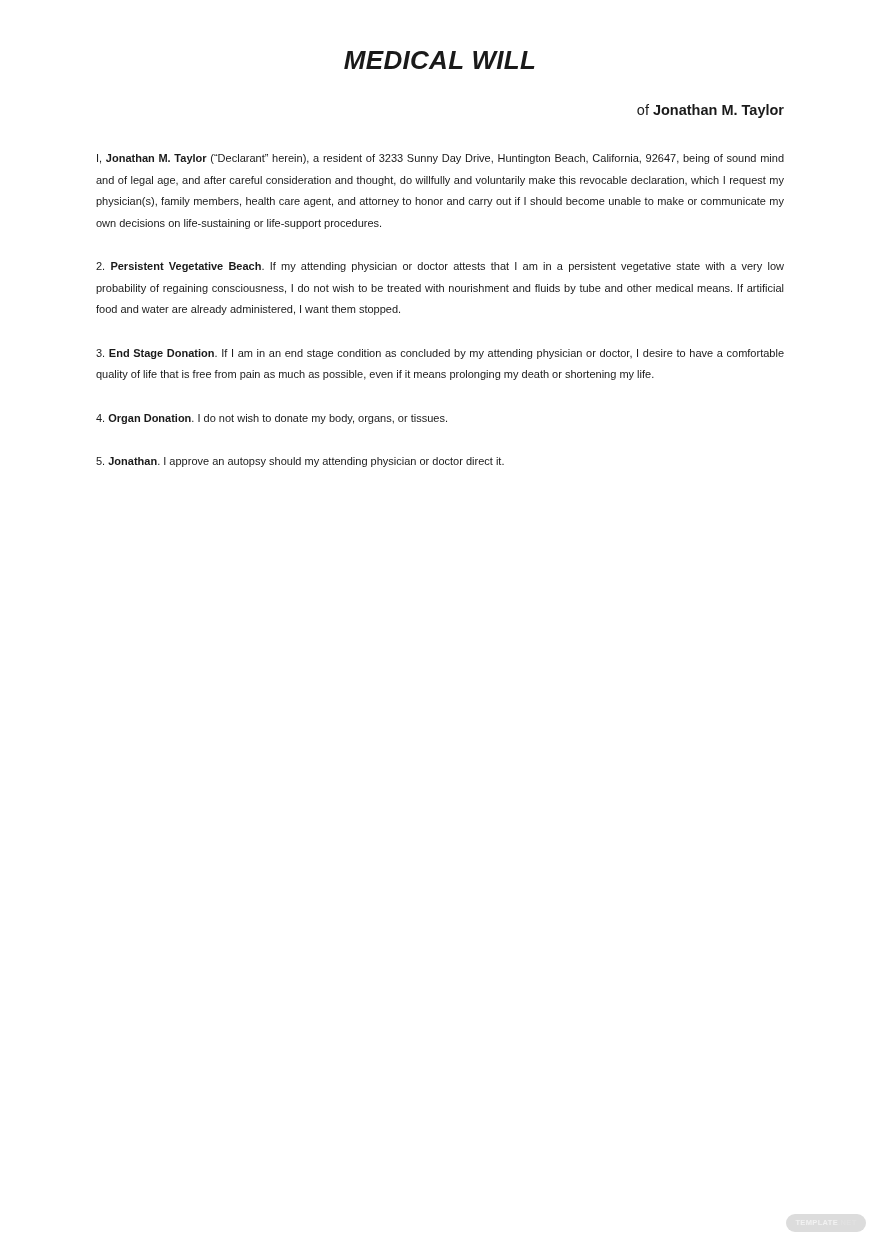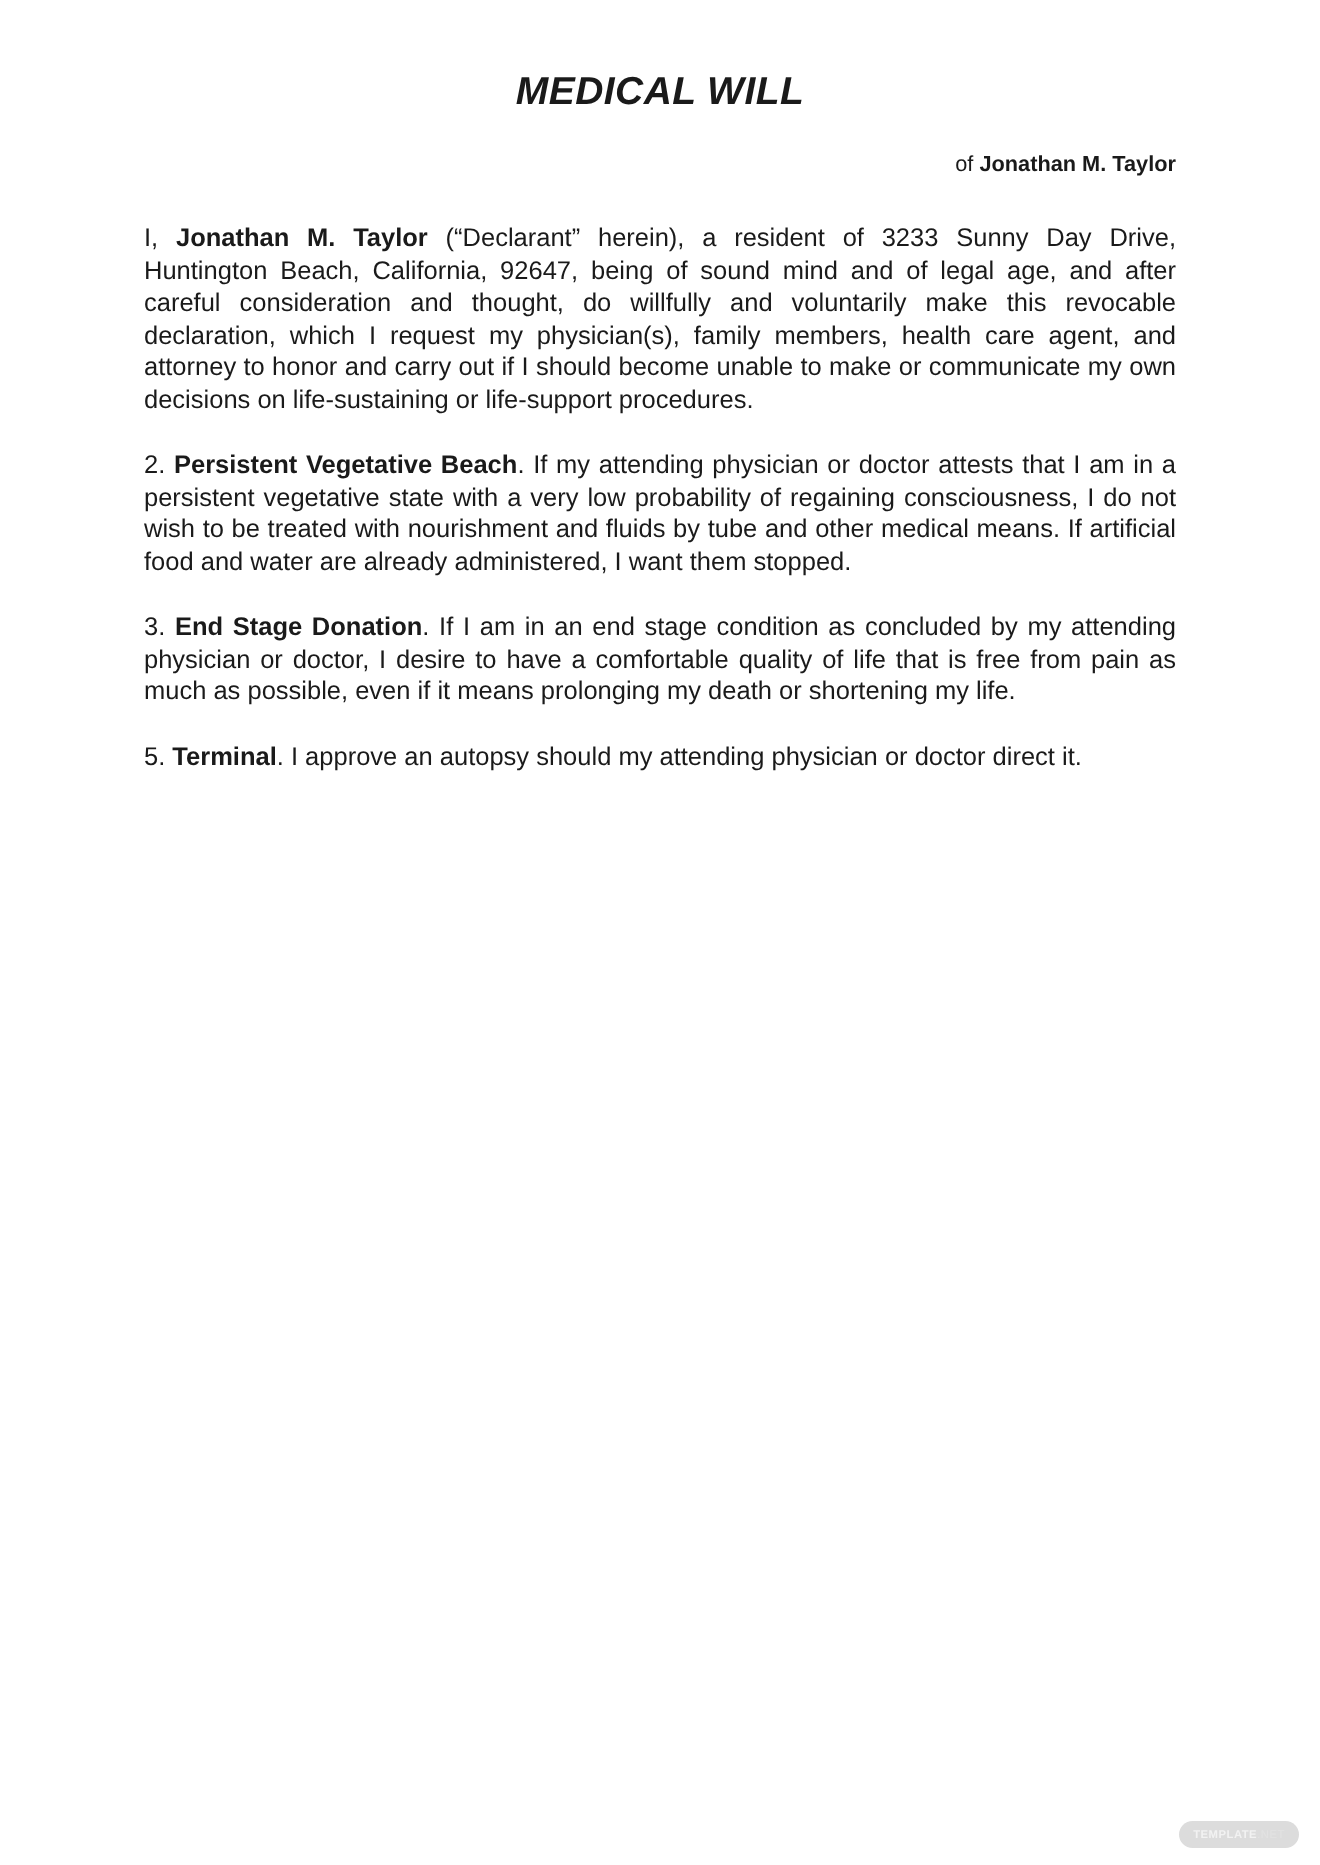--- a/index.html
+++ b/index.html
@@ -52,21 +52,21 @@
     font-size: 14.5px;
     line-height: 20px;
     color: #1a1a1a;
   }
   .doc-subtitle .name {
     font-weight: bold;
   }
 
   .body-block {
     margin: 0;
-    font-size: 17px;
+    font-size: 11px;
     line-height: 21.5px;
     text-align: justify;
     text-justify: inter-word;
     hyphens: auto;
     -webkit-hyphens: auto;
     color: #1a1a1a;
   }
 
   .intro {
     padding-top: 28px;
@@ -125,23 +125,26 @@
 
 
     <p class="body-block clause">
       <span>2. </span><span class="lead">Persistent Vegetative Beach</span><span>. If my attending physician or doctor attests that I am in a persistent vegetative state with a very low probability of regaining consciousness, I do not wish to be treated with nourishment and fluids by tube and other medical means. If artificial food and water are already administered, I want them stopped.</span>
     </p>
 
     <p class="body-block clause">
       <span>3. </span><span class="lead">End Stage Donation</span><span>. If I am in an end stage condition as concluded by my attending physician or doctor, I desire to have a comfortable quality of life that is free from pain as much as possible, even if it means prolonging my death or shortening my life.</span>
     </p>
 
+    <p class="body-block clause">
+      <span>4. </span><span class="lead">Organ Donation</span><span>. I do not wish to donate my body, organs, or tissues.</span>
+    </p>
 
     <p class="body-block clause">
-      <span>5. </span><span class="lead">Terminal</span><span>. I approve an autopsy should my attending physician or doctor direct it.</span>
+      <span>5. </span><span class="lead">Jonathan</span><span>. I approve an autopsy should my attending physician or doctor direct it.</span>
     </p>
 
   </div>
 
   <div class="watermark">
     <span class="wm-main">TEMPLATE</span>
       <span class="wm-tld">.NET</span>
   </div>
 
 </div>

